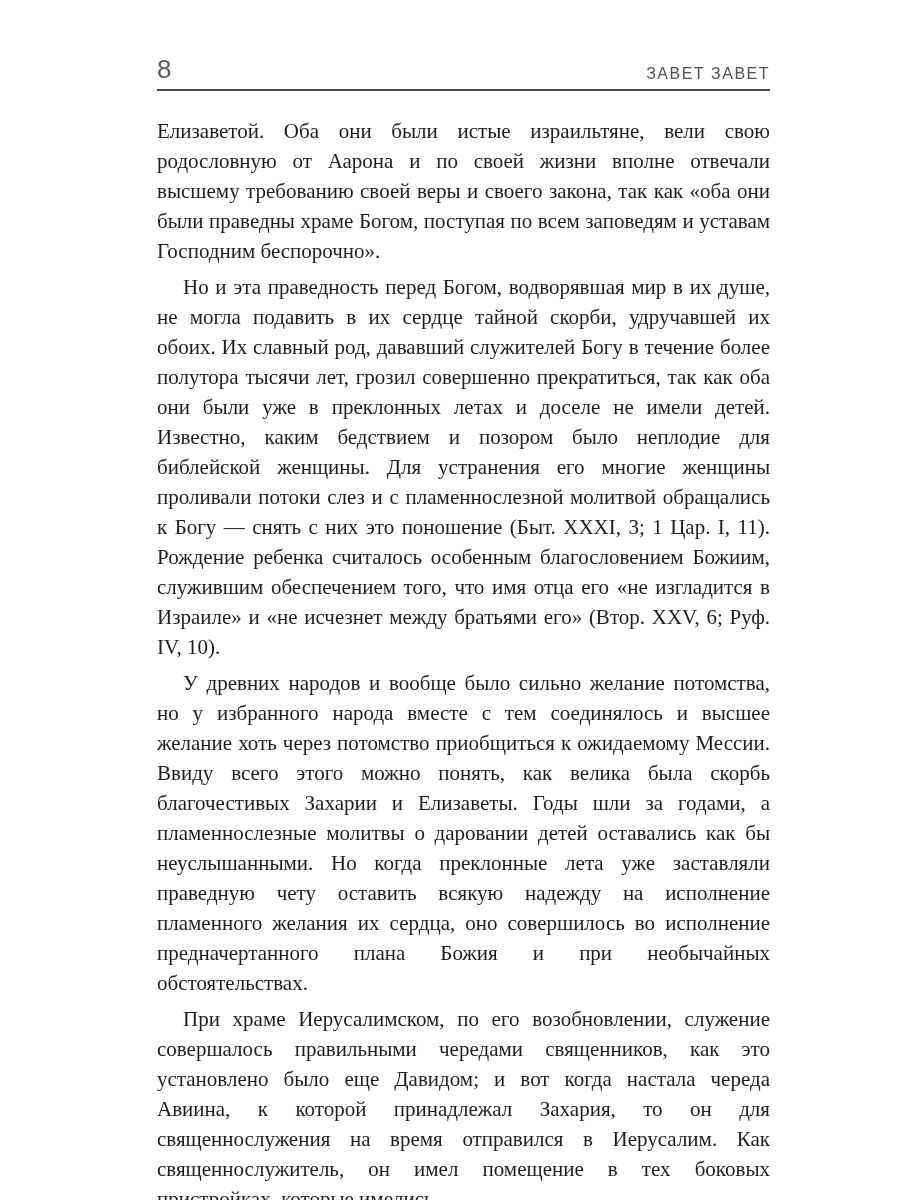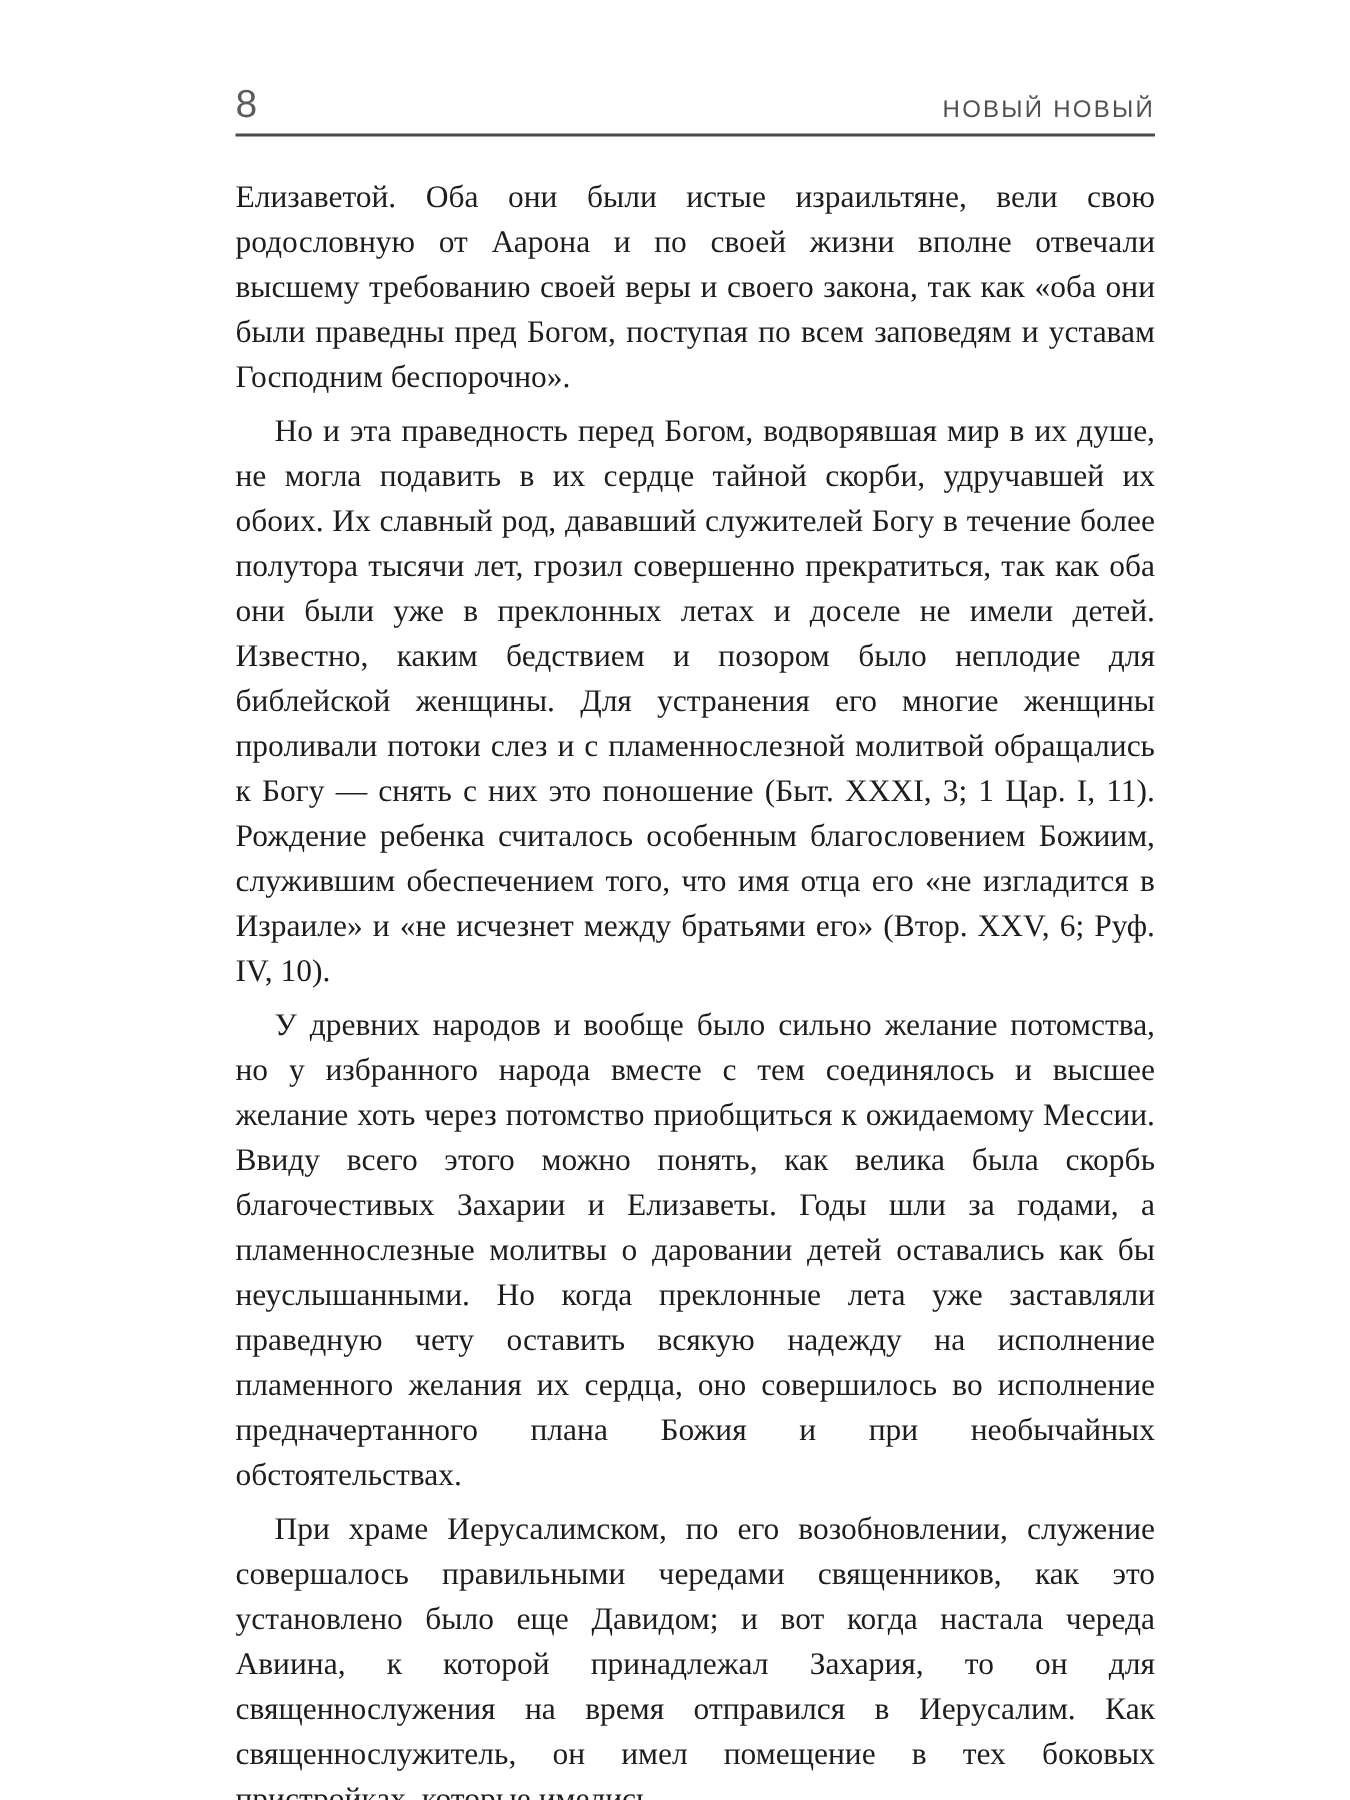--- a/index.html
+++ b/index.html
@@ -61,24 +61,24 @@
   }
 </style>
 </head>
 <body>
 
 <div class="page">
   <div class="content-column">
 
     <div class="running-header">
       <span class="page-number">8</span>
-      <span class="running-head-title">НОВЫЙ НОВЫЙ</span>
+      <span class="running-head-title">ЗАВЕТ ЗАВЕТ</span>
     </div>
 
     <div class="body-text">
-      <p class="no-indent">Елизаветой. Оба они были истые израильтяне, вели свою родословную от Аарона и по своей жизни вполне отвечали высшему требованию своей веры и своего закона, так как «оба они были праведны пред Богом, поступая по всем заповедям и уставам Господним беспорочно».</p>
+      <p class="no-indent">Елизаветой. Оба они были истые израильтяне, вели свою родословную от Аарона и по своей жизни вполне отвечали высшему требованию своей веры и своего закона, так как «оба они были праведны храме Богом, поступая по всем заповедям и уставам Господним беспорочно».</p>
       <p>Но и эта праведность перед Богом, водворявшая мир в их душе, не могла подавить в их сердце тайной скорби, удручавшей их обоих. Их славный род, дававший служителей Богу в течение более полутора тысячи лет, грозил совершенно прекратиться, так как оба они были уже в преклонных летах и доселе не имели детей. Известно, каким бедствием и позором было неплодие для библейской женщины. Для устранения его многие женщины проливали потоки слез и с пламеннослезной молитвой обращались к Богу — снять с них это поношение (Быт. XXXI, 3; 1 Цар. I, 11). Рождение ребенка считалось особенным благословением Божиим, служившим обеспечением того, что имя отца его «не изгладится в Израиле» и «не исчезнет между братьями его» (Втор. XXV, 6; Руф. IV, 10).</p>
       <p>У древних народов и вообще было сильно желание потомства, но у избранного народа вместе с тем соединялось и высшее желание хоть через потомство приобщиться к ожидаемому Мессии. Ввиду всего этого можно понять, как велика была скорбь благочестивых Захарии и Елизаветы. Годы шли за годами, а пламеннослезные молитвы о даровании детей оставались как бы неуслышанными. Но когда преклонные лета уже заставляли праведную чету оставить всякую надежду на исполнение пламенного желания их сердца, оно совершилось во исполнение предначертанного плана Божия и при необычайных обстоятельствах.</p>
       <p>При храме Иерусалимском, по его возобновлении, служение совершалось правильными чередами священников, как это установлено было еще Давидом; и вот когда настала череда Авиина, к которой принадлежал Захария, то он для священнослужения на время отправился в Иерусалим. Как священнослужитель, он имел помещение в тех боковых пристройках, которые имелись</p>
     </div>
 
   </div>
 </div>
 
 </body></html>

